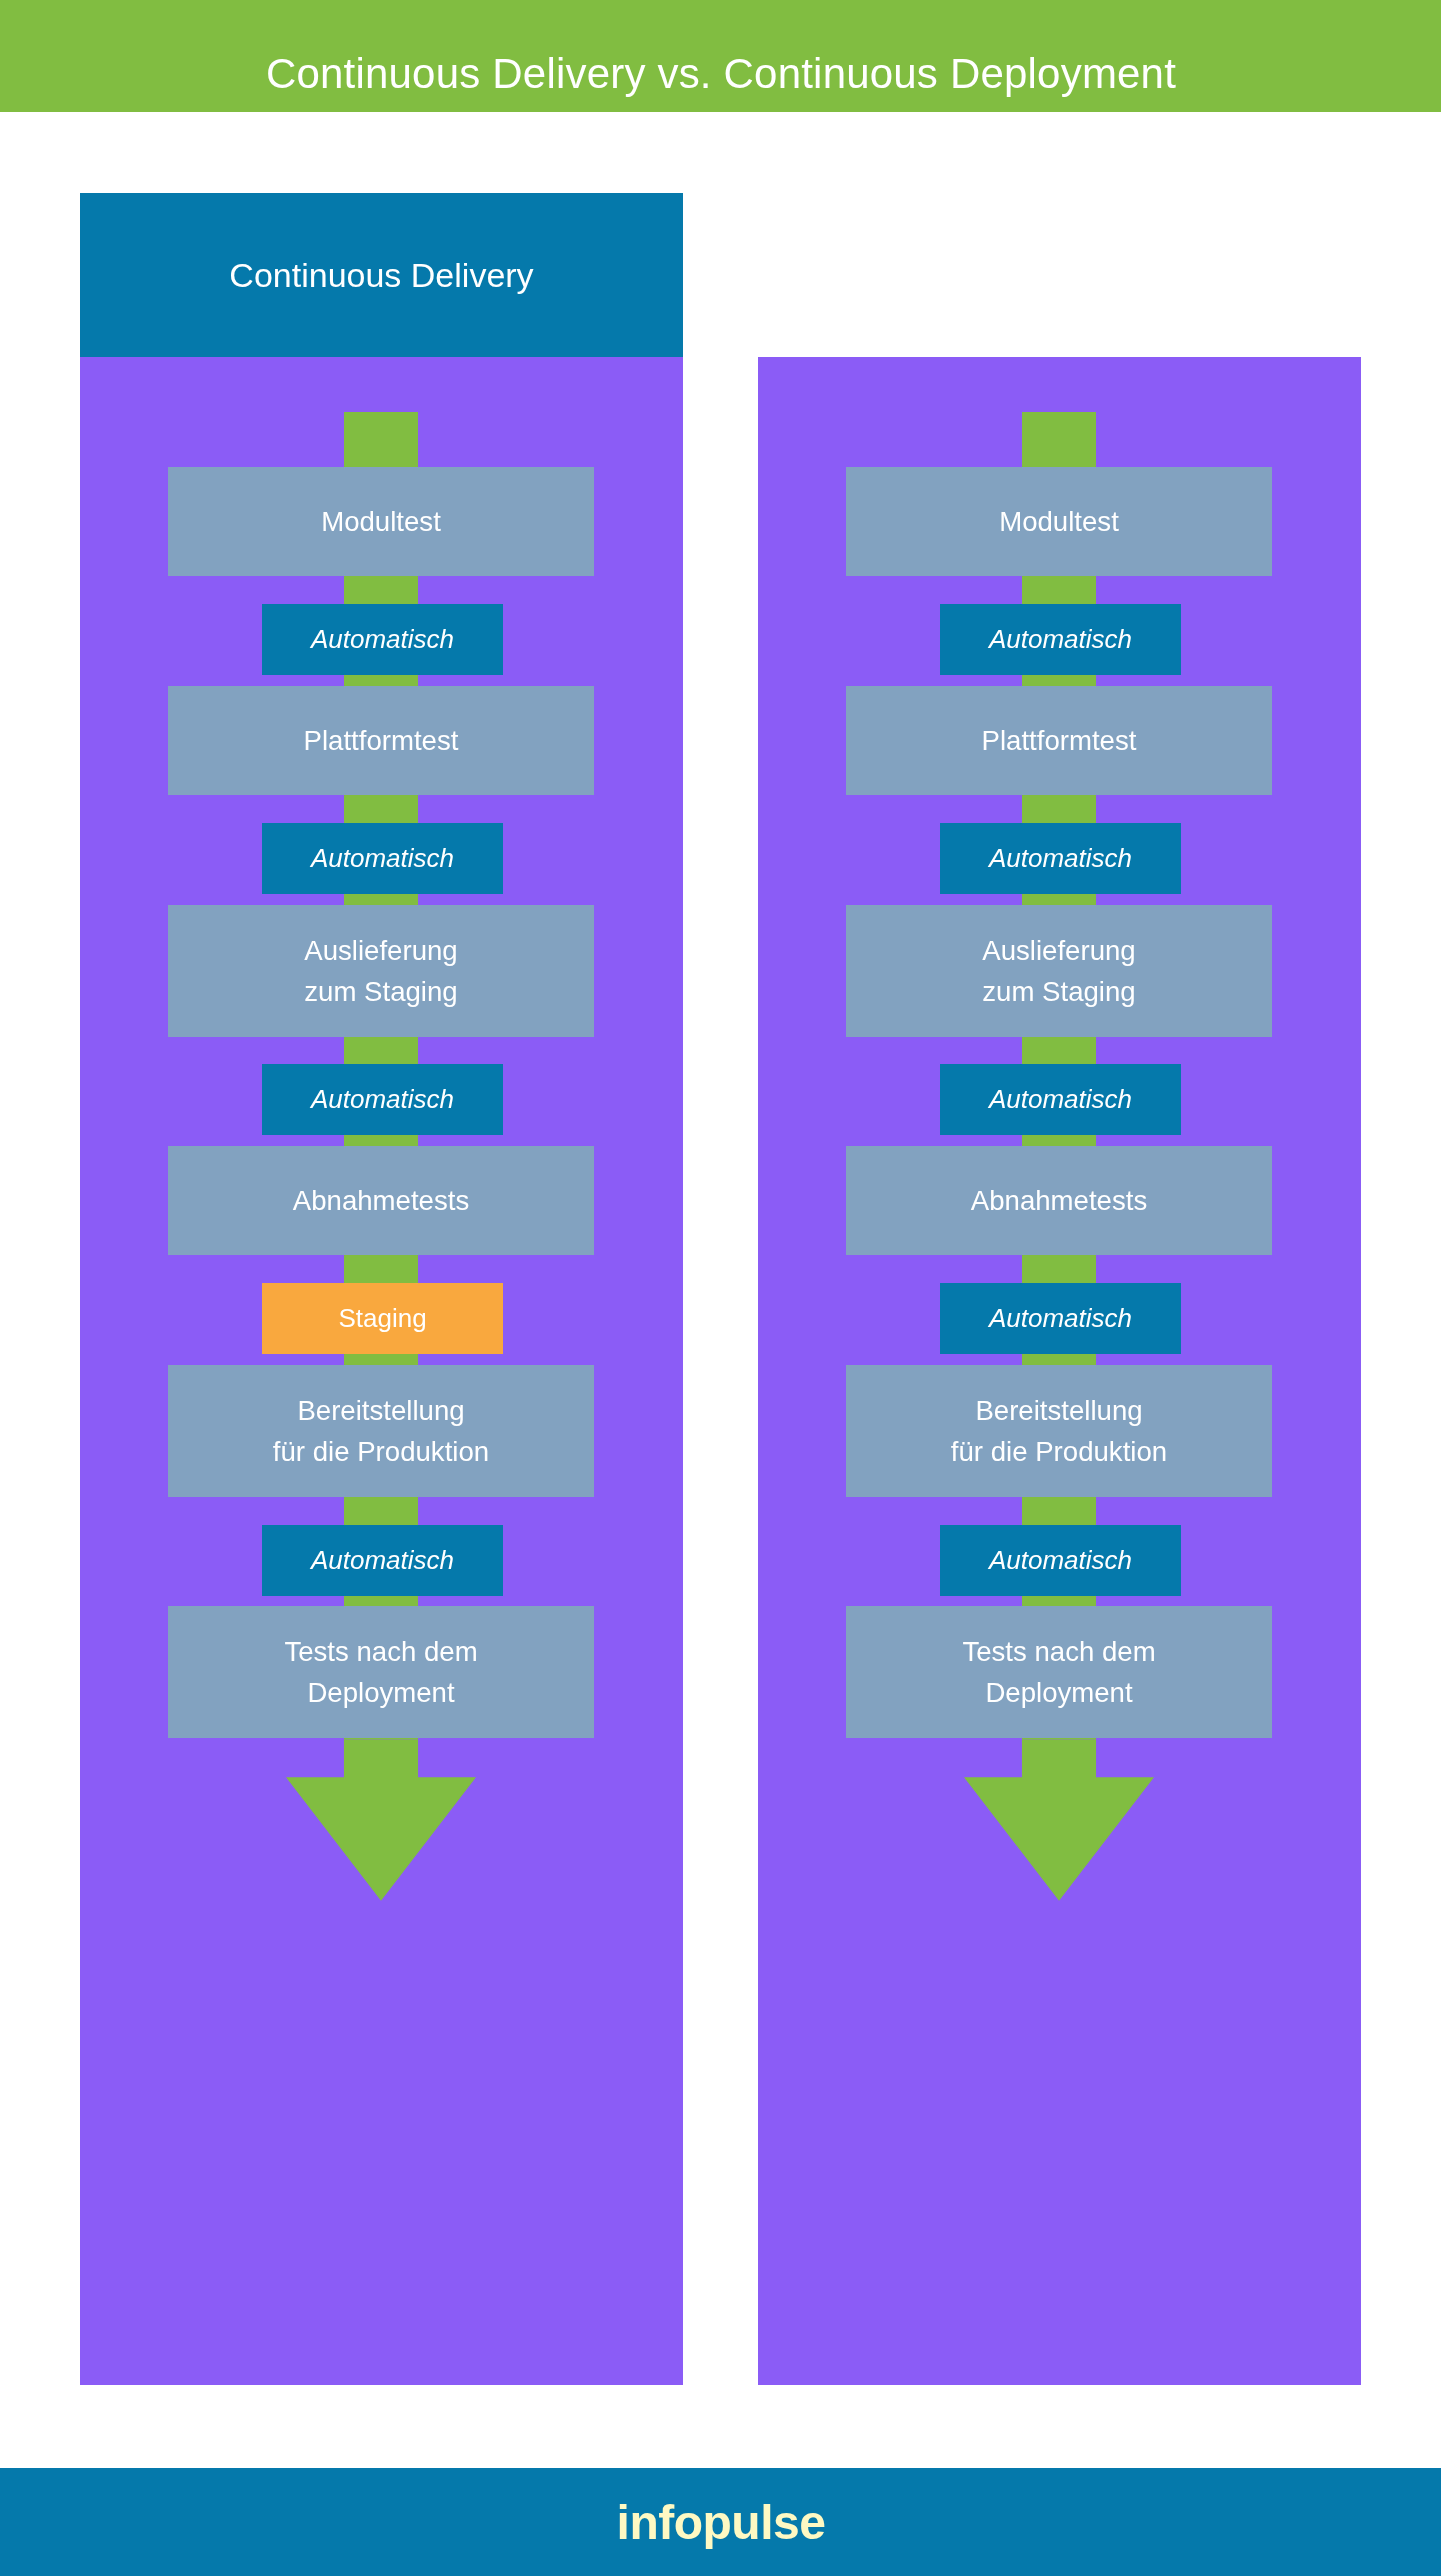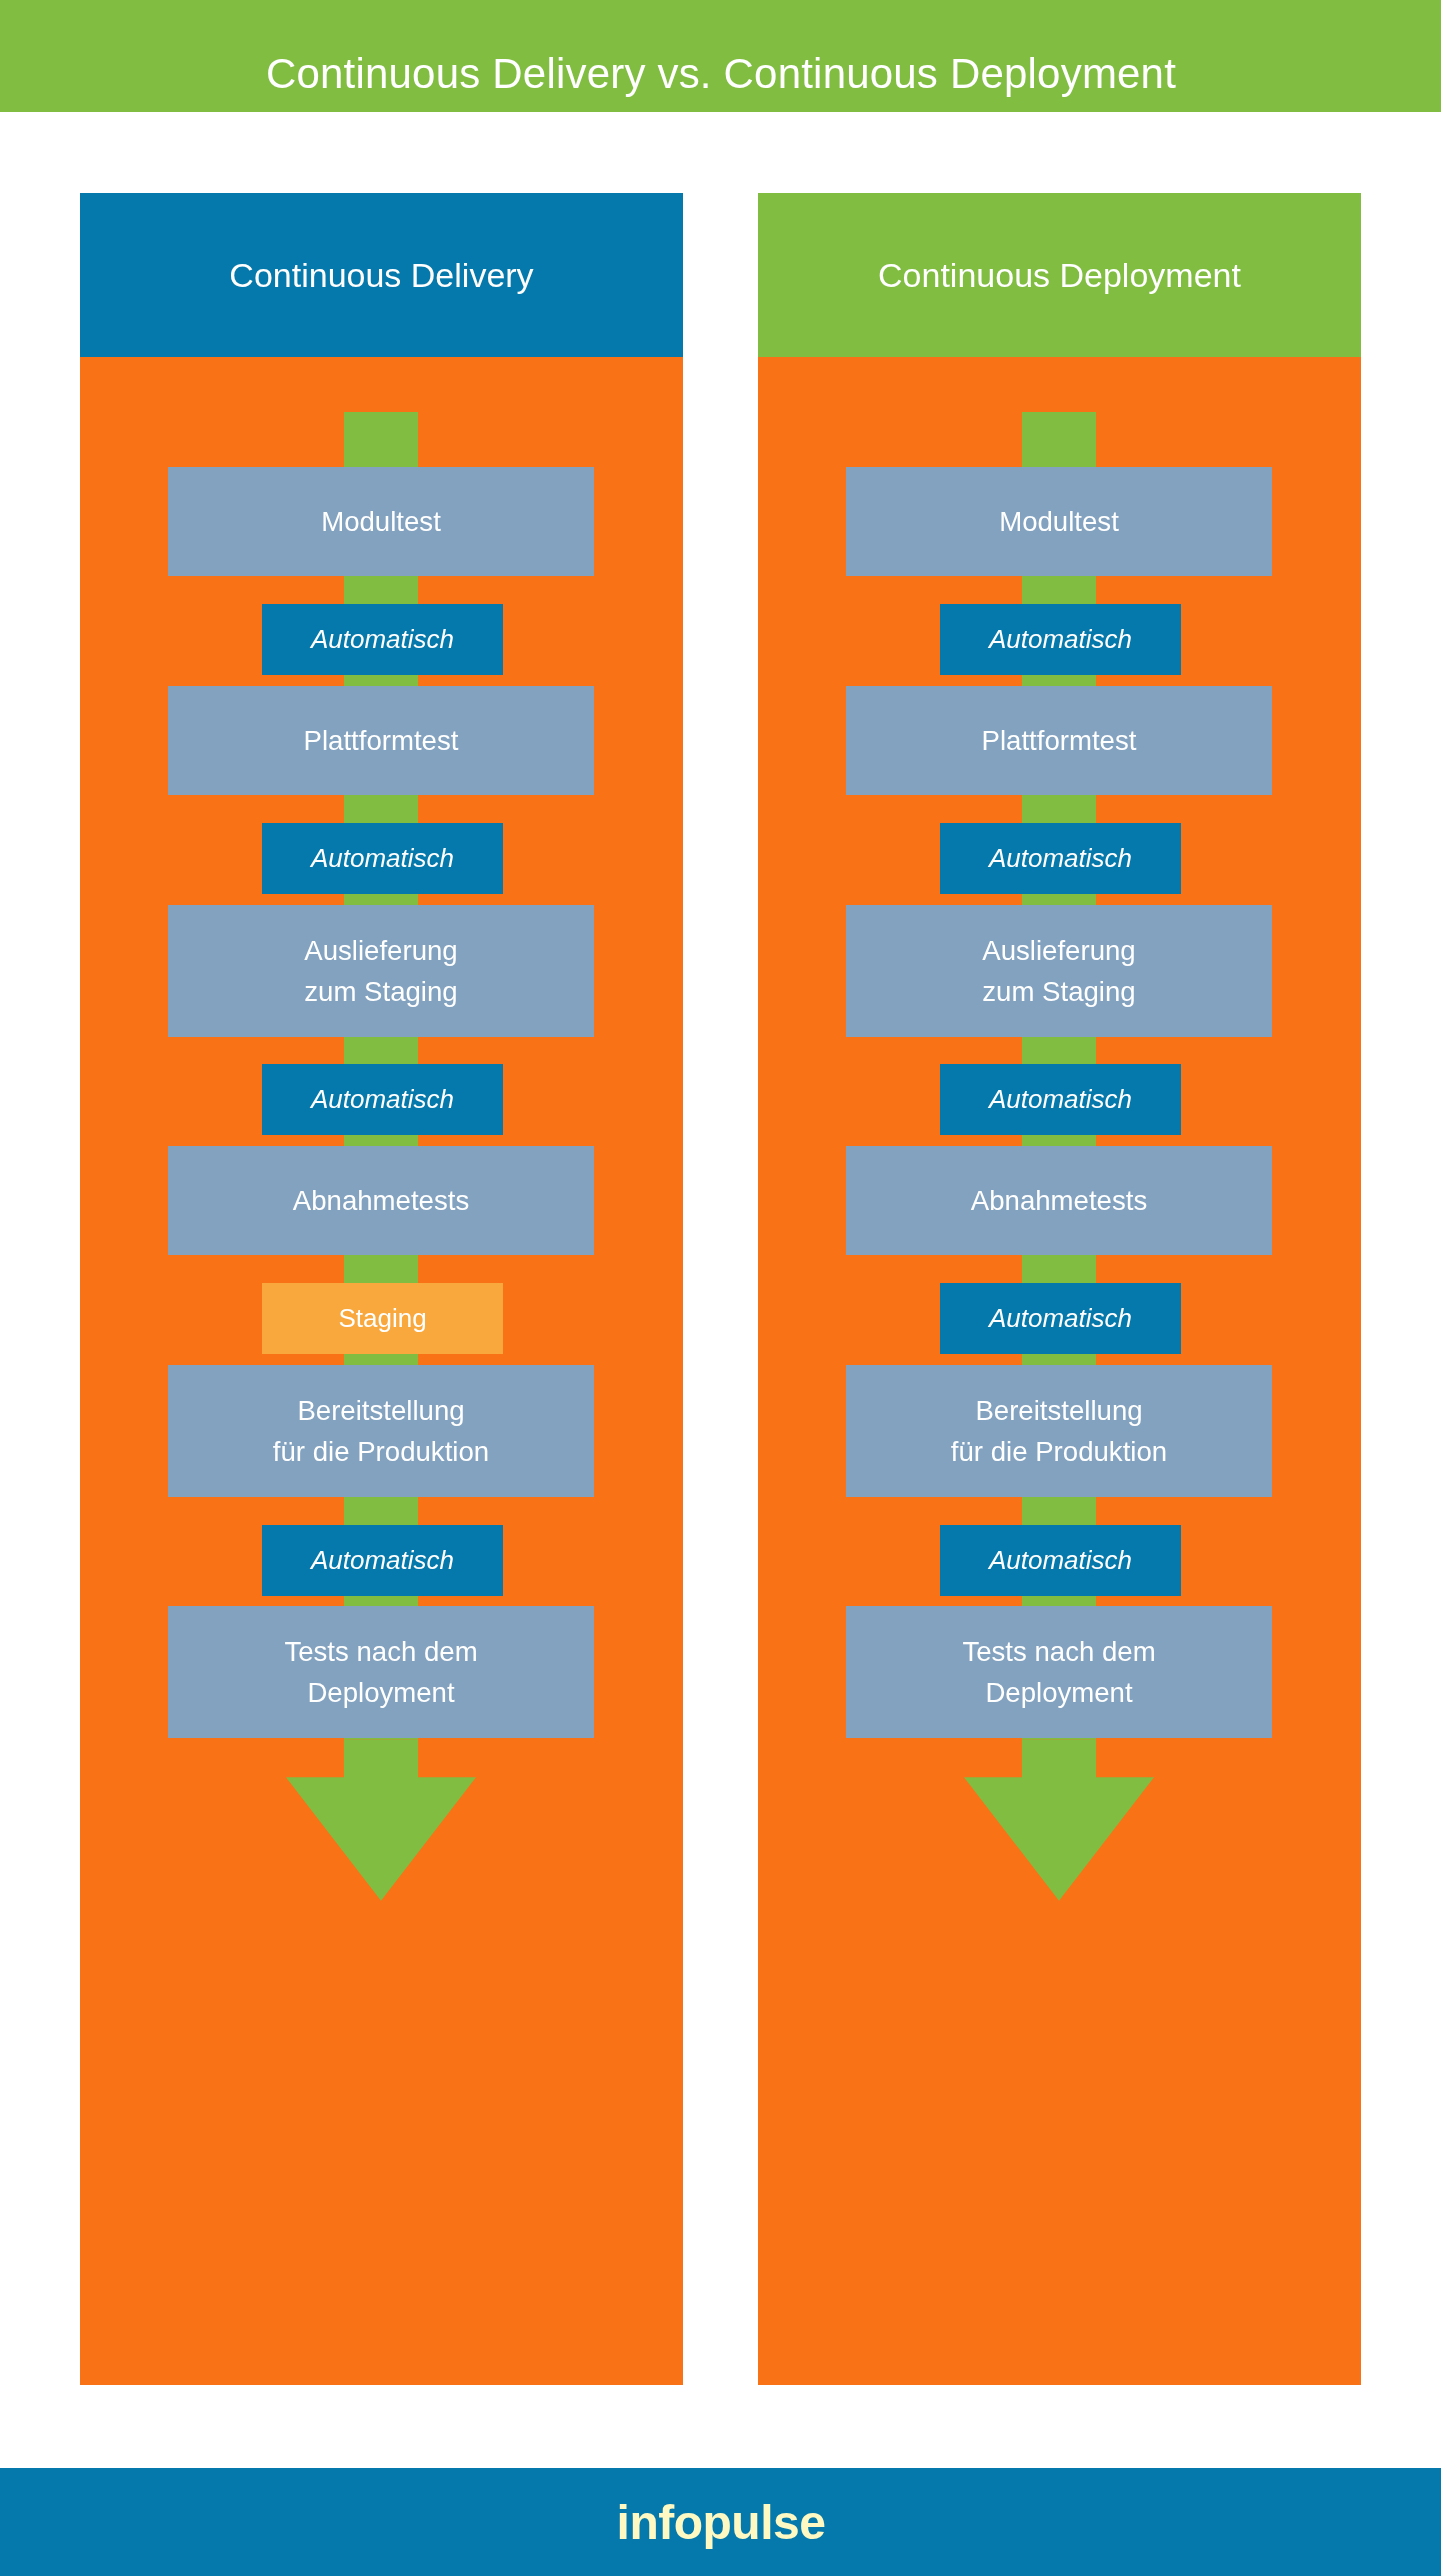--- a/index.html
+++ b/index.html
@@ -73,21 +73,21 @@
     font-weight: 400;
     white-space: nowrap;
   }
 
   .col-body {
     position: absolute;
     left: 0;
     top: 164px;
     width: 603px;
     height: 2028px;
-    background: #f97316;
+    background: #8b5cf6;
   }
 
   
   .spine {
     position: absolute;
     left: 264px;           
     top: 55px;
     width: 74px;
     background: #81bd41;
   }
@@ -217,23 +217,20 @@
             <span class="badge-label">Staging</span>
           </div>
           <div class="badge auto" style="top: 1168px;">
             <span class="badge-label">Automatisch</span>
           </div>
         </div>
     </div>
   </div>
 
   <div class="column right">
-    <div class="col-header green">
-      <div class="col-header-text">Continuous Deployment</div>
-    </div>
     <div class="col-body">
       <div class="spine" style="top: 55px; height: 1327px;"></div>
       <div class="flow-arrow" style="top: 1382px;">
         <svg viewBox="0 0 200 170" xmlns="http://www.w3.org/2000/svg">
           <polygon points="61,0 139,0 139,40 200,40 100,170 0,40 61,40" fill="#81bd41"></polygon>
         </svg>
       </div>
       <div class="steps-layer">
           <div class="step" style="top: 110px; height: 109px;">
             <span class="step-label">Modultest</span>

